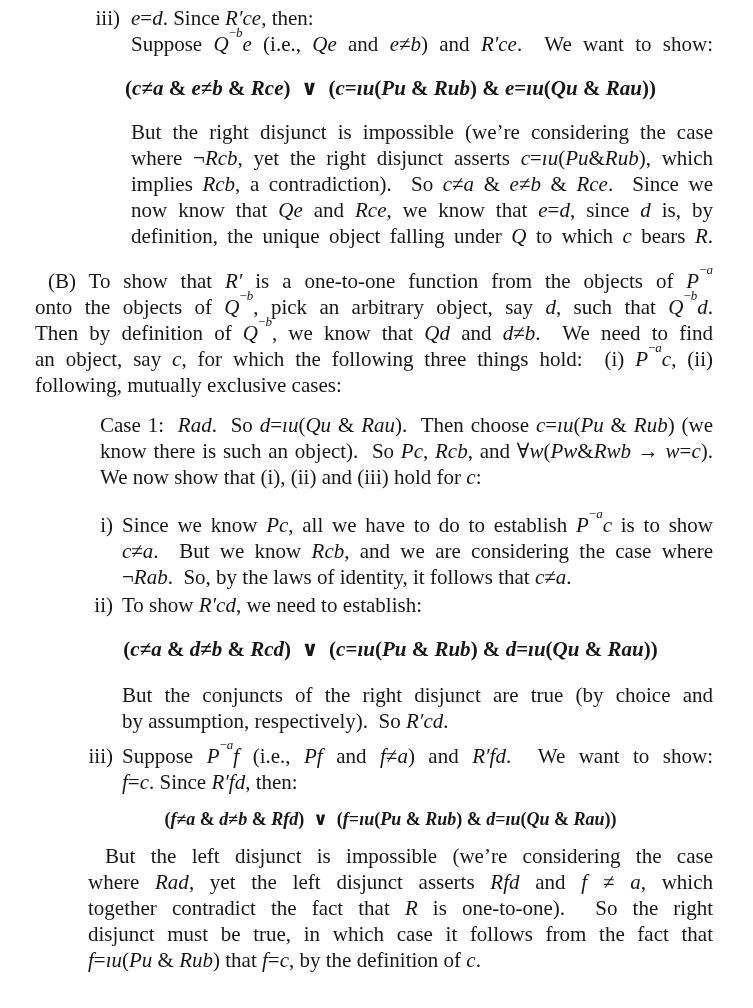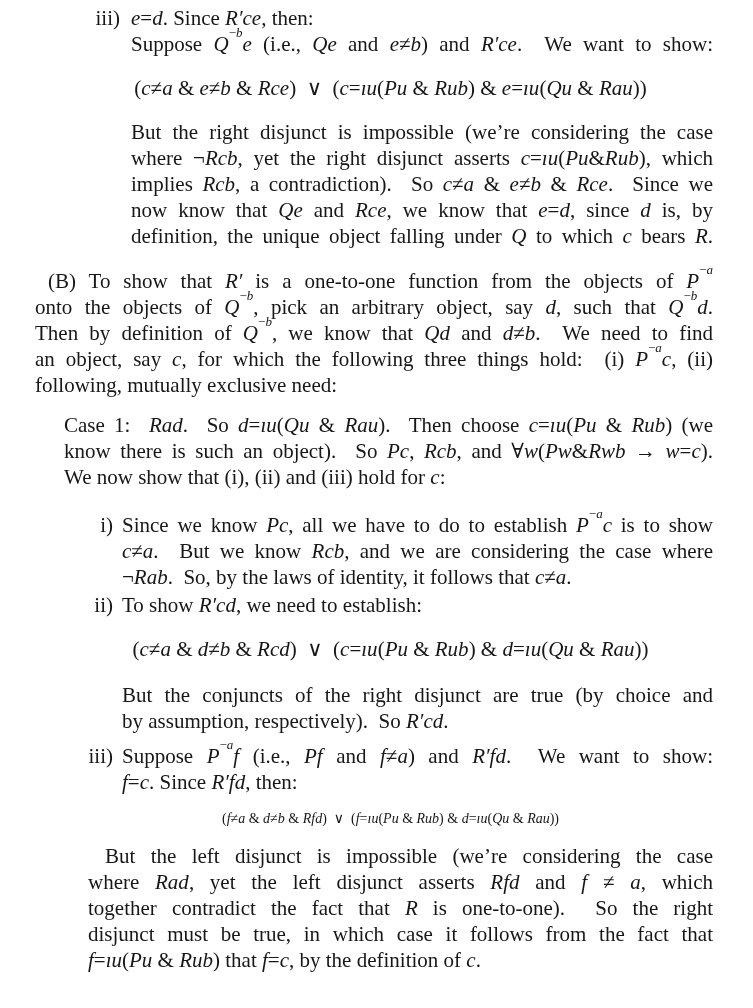--- a/index.html
+++ b/index.html
@@ -14,26 +14,26 @@
   .tl.last{text-align-last:left;}
   i{font-style:italic;}
   sup{font-size:62%;line-height:0;position:relative;top:-0.45em;}
   .li{position:relative;margin-right:40px;}
   .li.outer{padding-left:96px;margin-left:35px;}
   .li.outer > .li-label{position:absolute;left:0;top:0;width:85px;text-align:right;}
   .li.inner{padding-left:87px;margin-left:35px;margin-top:2px;}
   .li.inner > .li-label{position:absolute;left:0;top:0;width:78px;text-align:right;}
   .li.inner.first{margin-top:22px;}
   .li.inner.gap9{margin-top:9px;}
-  .fml{text-align:center;margin:18px 40px 18px 68px;}
-  .fml.small{font-size:14px;line-height:22px;margin:13px 40px 13px 68px;text-align:center;}
+  .fml{text-align:center;margin:18px 40px 18px 68px;font-weight:bold;}
+  .fml.small{font-size:18px;line-height:22px;margin:13px 40px 13px 68px;text-align:center;}
   .para{margin-right:40px;}
   .p-itembody{margin-top:2px;margin-left:131px;}
   .p-body{margin-top:19px;margin-left:35px;}
-  .p-case{margin-top:14px;margin-left:64px;}
+  .p-case{margin-top:14px;margin-left:100px;}
   .p-innerbody{margin-top:20px;margin-left:122px;font-family:Liberation Serif, serif;}
   .p-final{margin-top:13px;margin-left:88px;}
 </style>
 </head>
 <body>
 
 <div class="page">
   <div id="doc">
       <div class="li outer">
         <div class="li-label">iii)</div>
@@ -46,21 +46,21 @@
         <div class="tl">where ¬<i>Rcb</i>, yet the right disjunct asserts <i>c</i>=<i>ıu</i>(<i>Pu</i>&amp;<i>Rub</i>), which</div>
         <div class="tl">implies <i>Rcb</i>, a contradiction).&nbsp; So <i>c</i>≠<i>a</i> &amp; <i>e</i>≠<i>b</i> &amp; <i>Rce</i>.&nbsp; Since we</div>
         <div class="tl">now know that <i>Qe</i> and <i>Rce</i>, we know that <i>e</i>=<i>d</i>, since <i>d</i> is, by</div>
         <div class="tl">definition, the unique object falling under <i>Q</i> to which <i>c</i> bears <i>R</i>.</div>
       </div>
       <div class="para p-body">
         <div class="tl" style="padding-left: 13px;">(B) To show that <i>R′</i> is a one-to-one function from the objects of <i>P</i><sup>−<i>a</i></sup></div>
         <div class="tl">onto the objects of <i>Q</i><sup>−<i>b</i></sup>, pick an arbitrary object, say <i>d</i>, such that <i>Q</i><sup>−<i>b</i></sup><i>d</i>.</div>
         <div class="tl">Then by definition of <i>Q</i><sup>−<i>b</i></sup>, we know that <i>Qd</i> and <i>d</i>≠<i>b</i>.&nbsp; We need to find</div>
         <div class="tl">an object, say <i>c</i>, for which the following three things hold:&nbsp; (i) <i>P</i><sup>−<i>a</i></sup><i>c</i>, (ii)</div>
-        <div class="tl last">following, mutually exclusive need:</div>
+        <div class="tl last">following, mutually exclusive cases:</div>
       </div>
       <div class="para p-case">
         <div class="tl">Case 1:&nbsp; <i>Rad</i>.&nbsp; So <i>d</i>=<i>ıu</i>(<i>Qu</i> &amp; <i>Rau</i>).&nbsp; Then choose <i>c</i>=<i>ıu</i>(<i>Pu</i> &amp; <i>Rub</i>) (we</div>
         <div class="tl">know there is such an object).&nbsp; So <i>Pc</i>, <i>Rcb</i>, and ∀<i>w</i>(<i>Pw</i>&amp;<i>Rwb</i> → <i>w</i>=<i>c</i>).</div>
         <div class="tl last">We now show that (i), (ii) and (iii) hold for <i>c</i>:</div>
       </div>
       <div class="li inner first">
         <div class="li-label">i)</div>
         <div class="tl">Since we know <i>Pc</i>, all we have to do to establish <i>P</i><sup>−<i>a</i></sup><i>c</i> is to show</div>
         <div class="tl"><i>c</i>≠<i>a</i>.&nbsp; But we know <i>Rcb</i>, and we are considering the case where</div>

